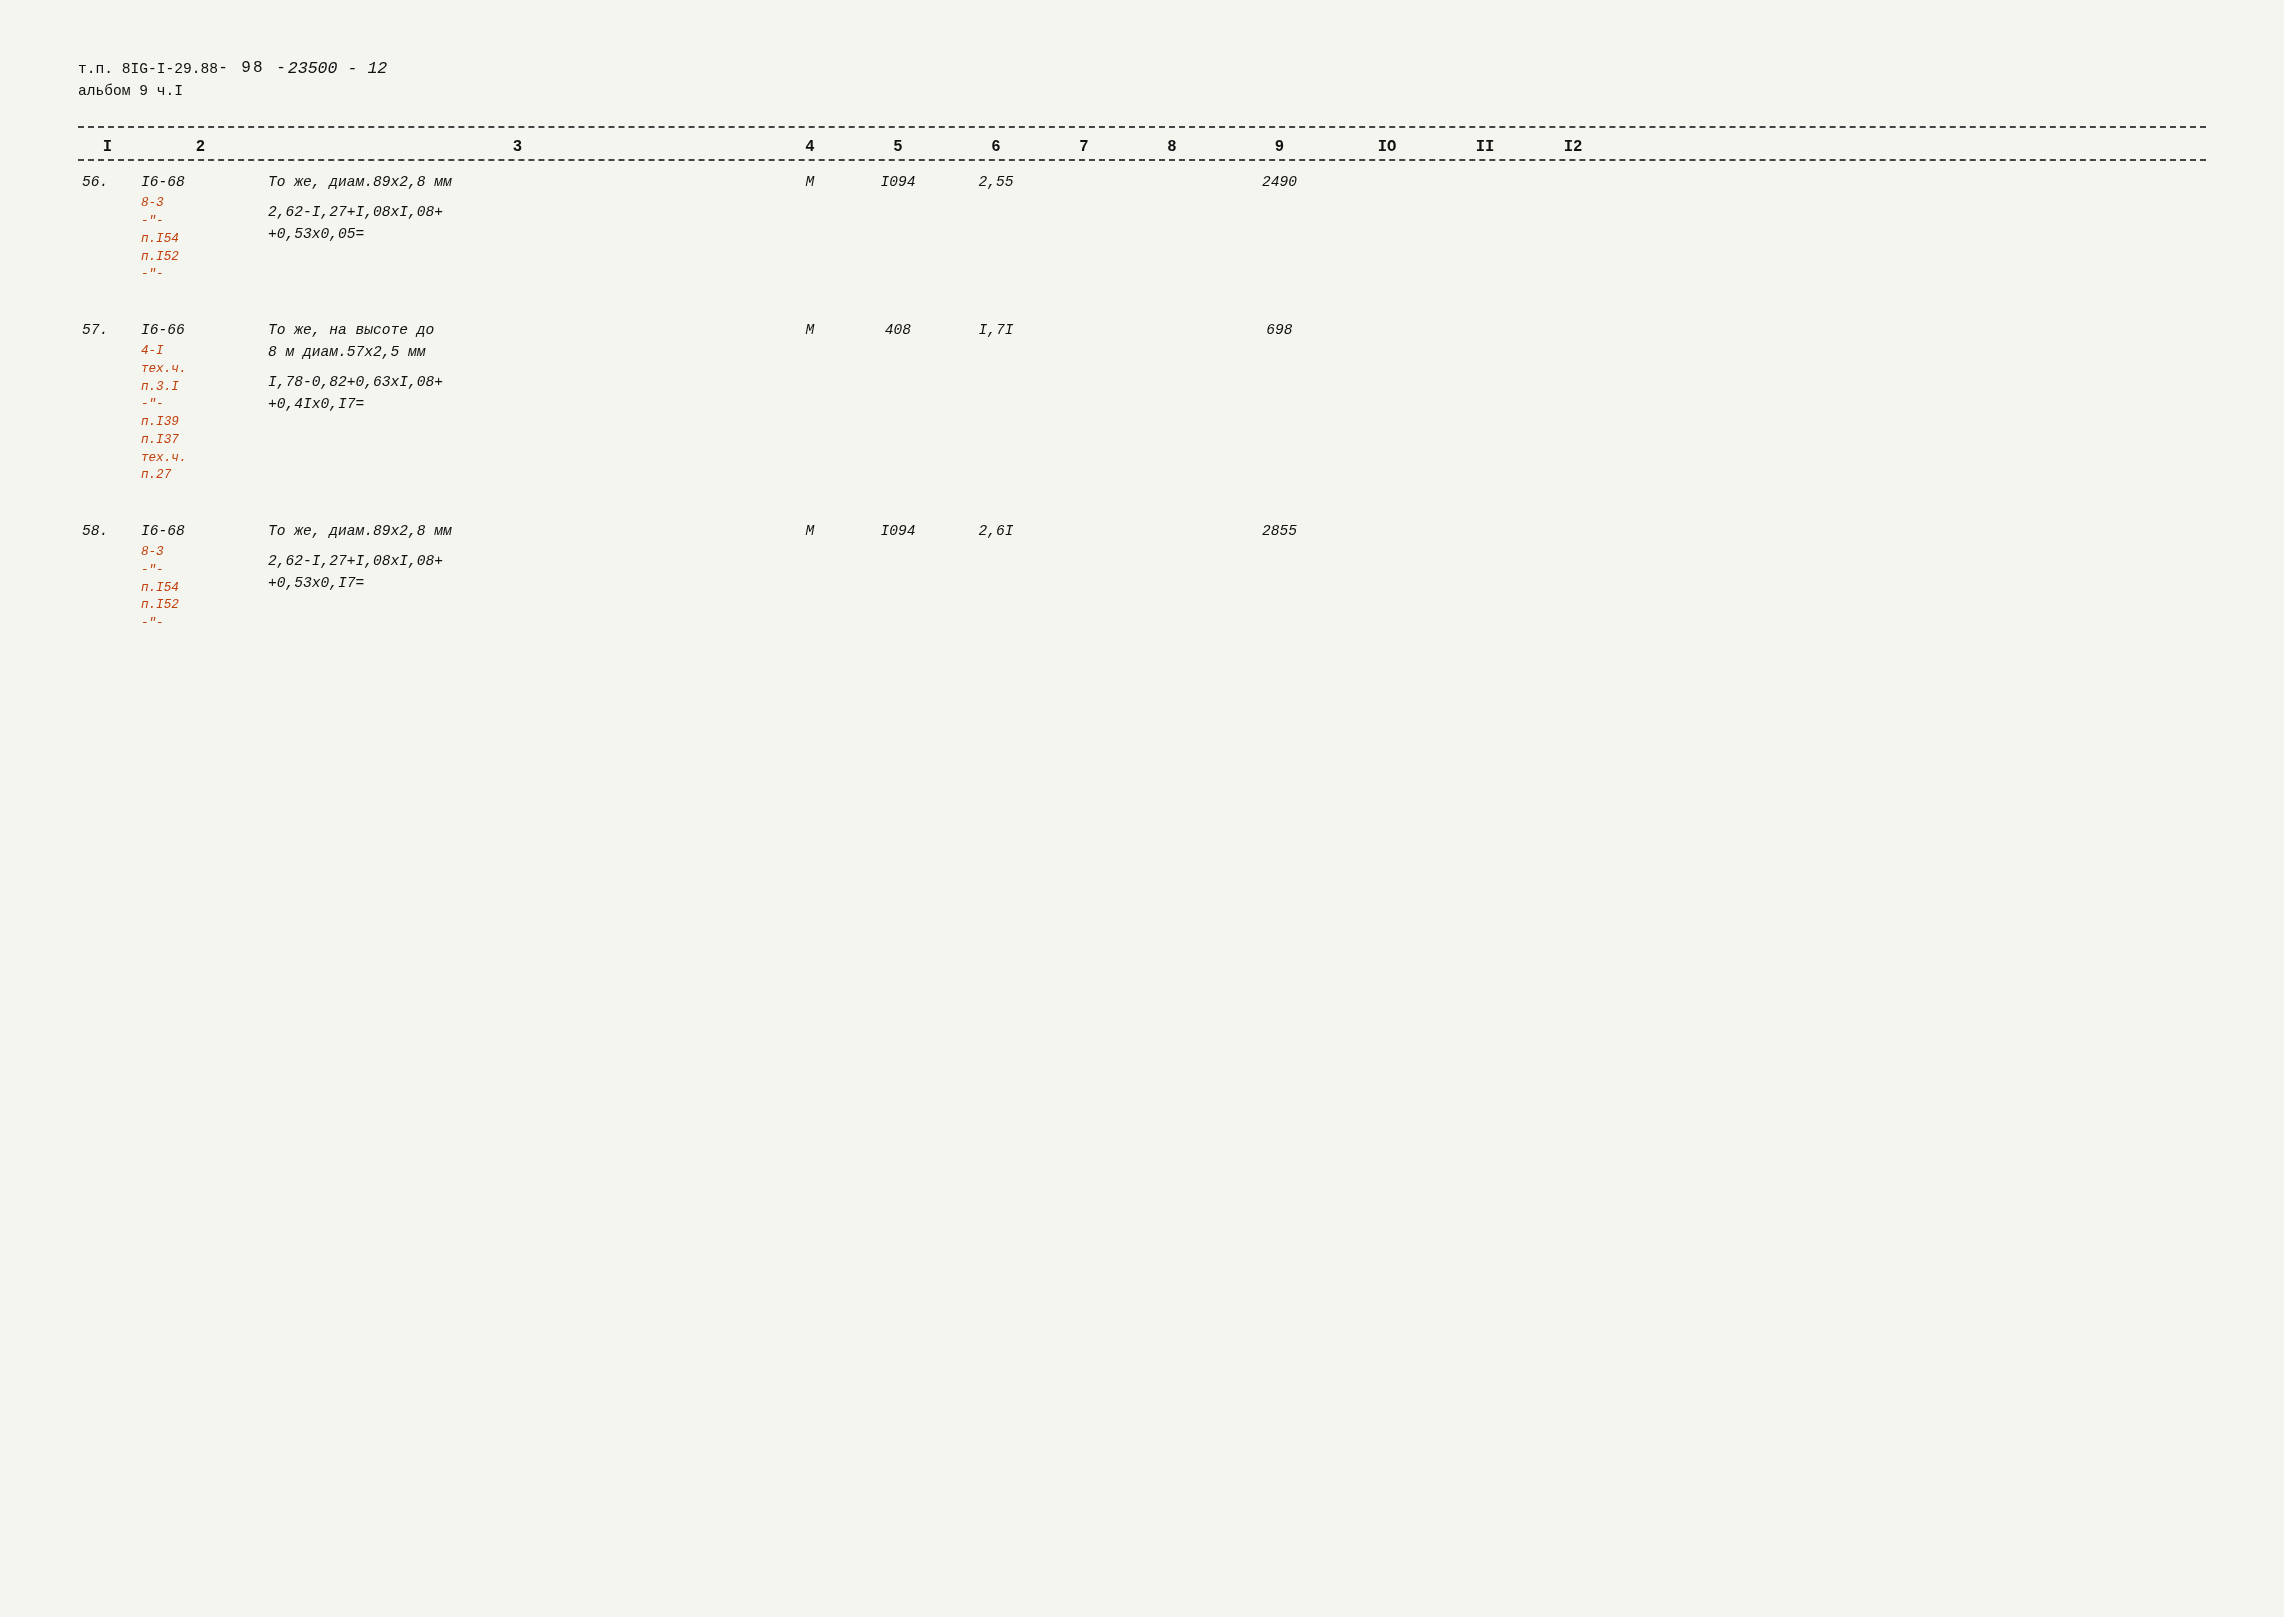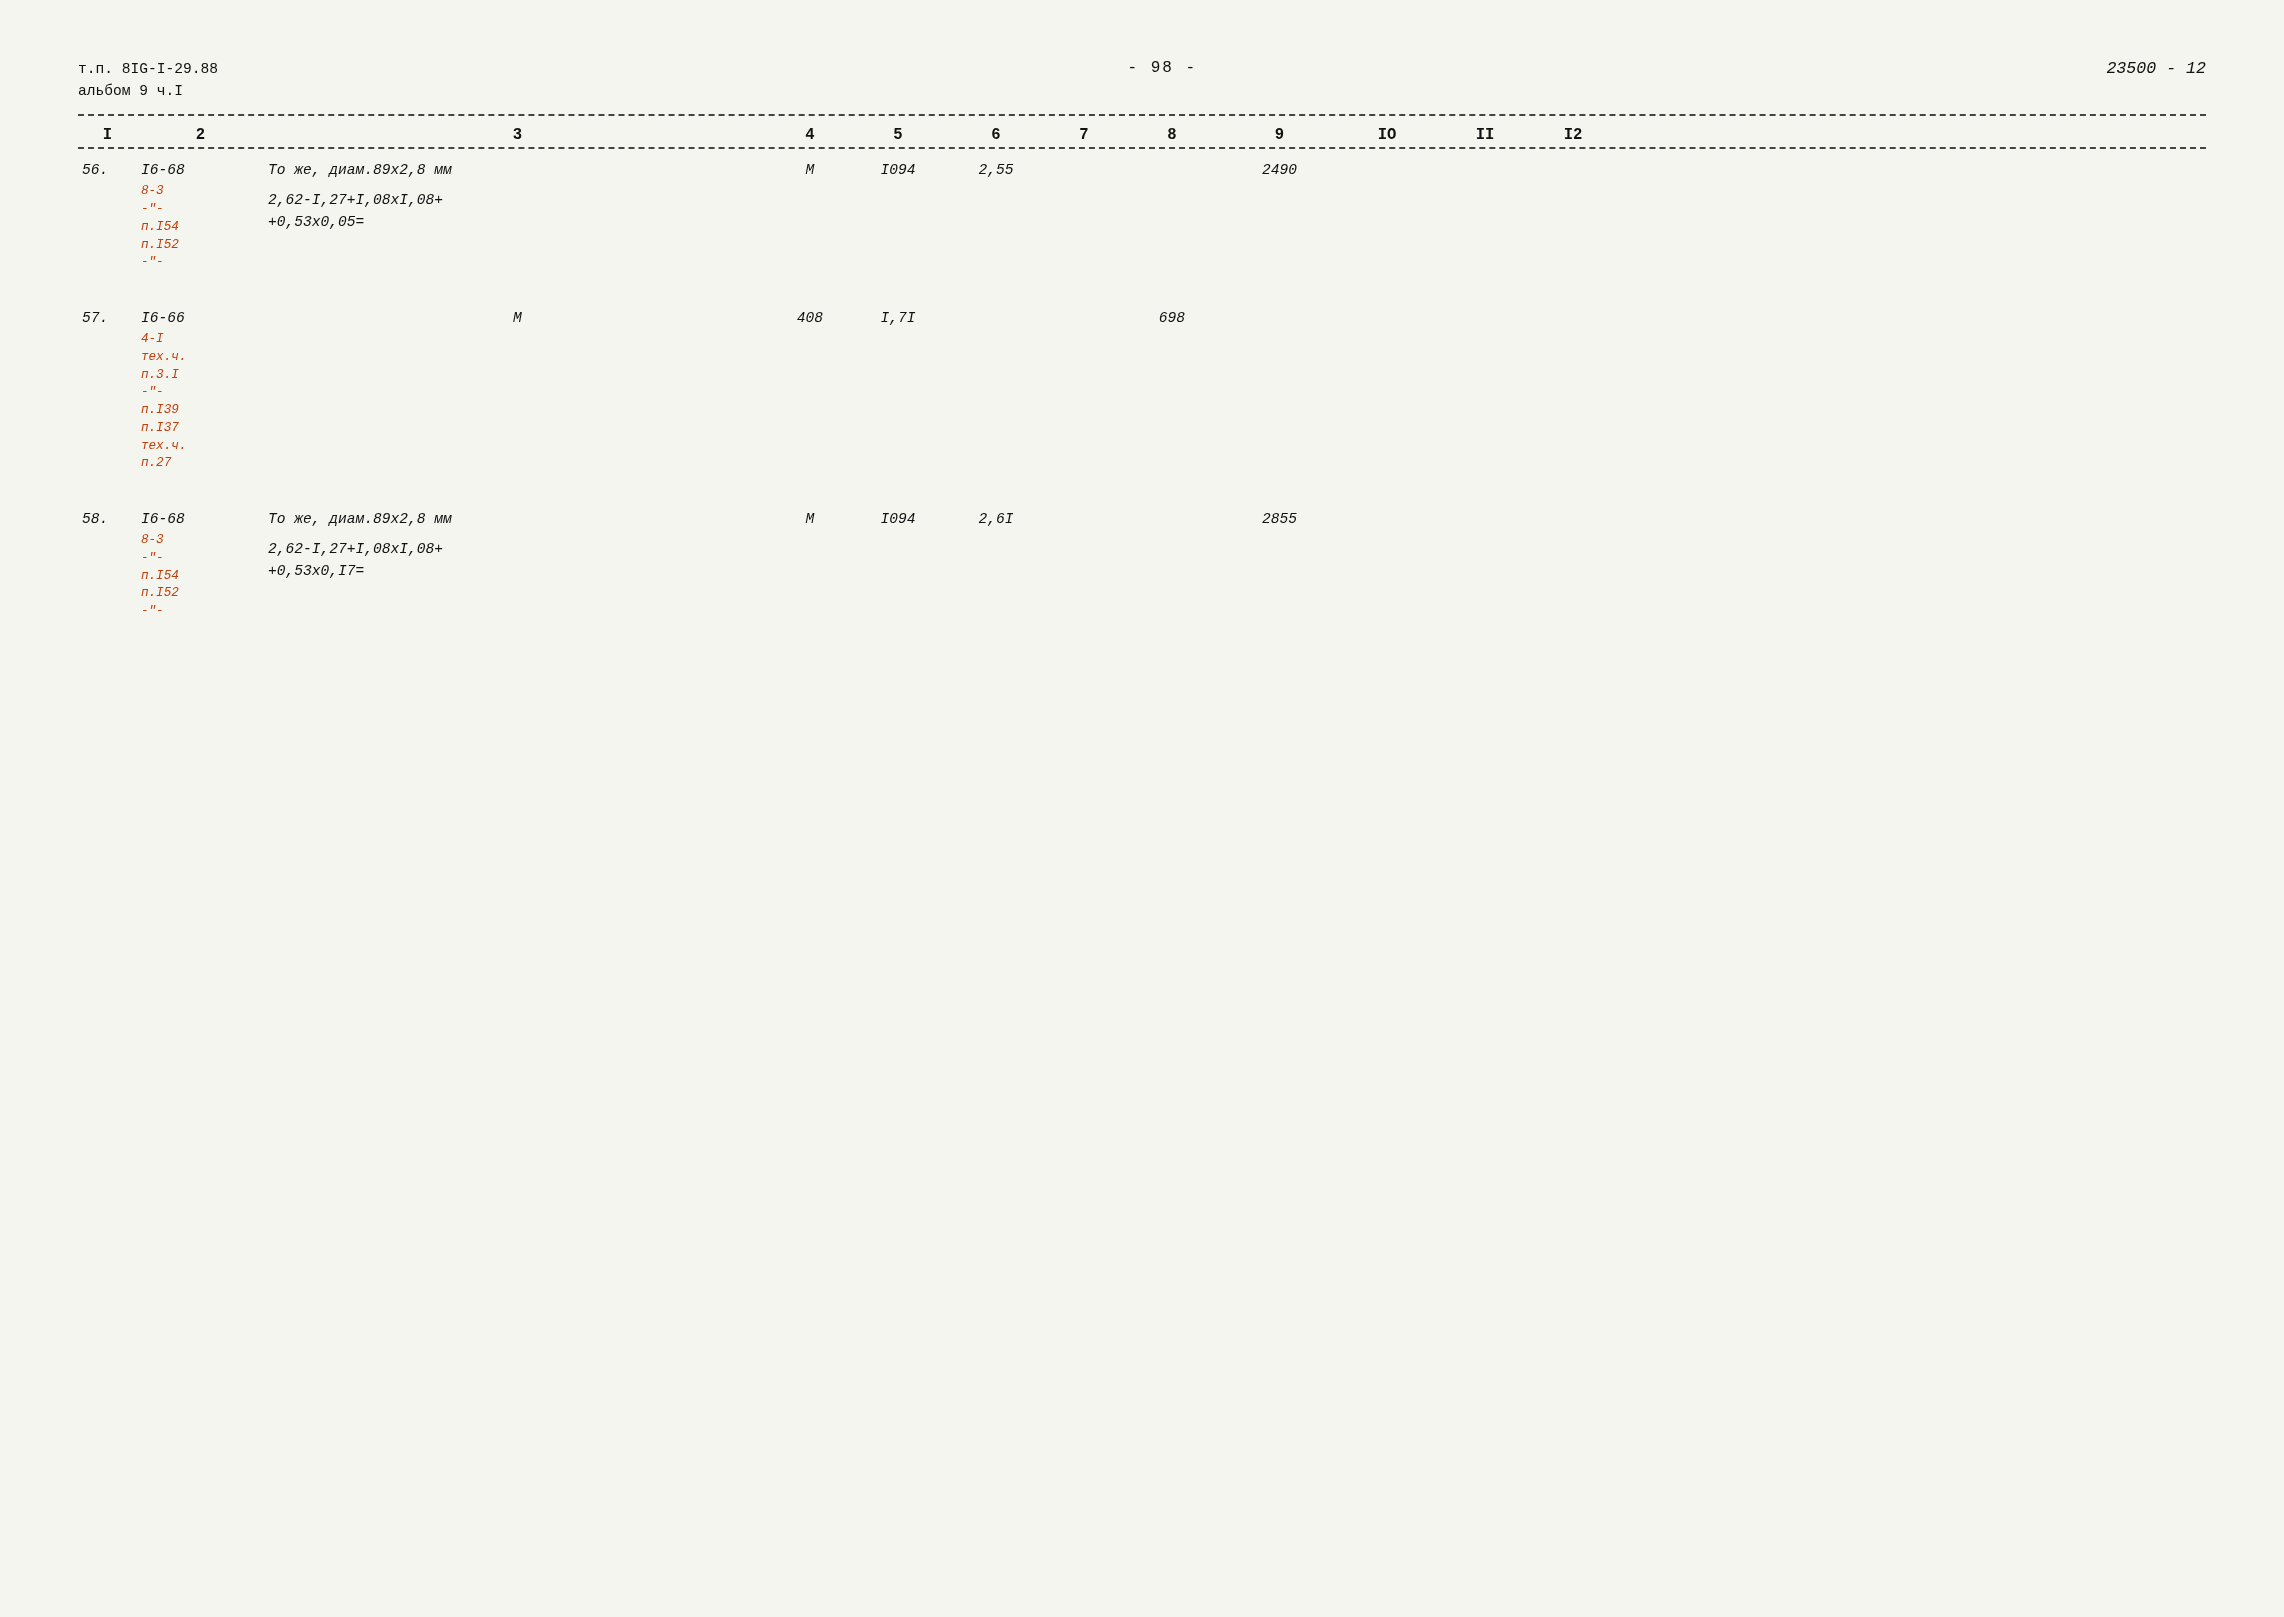--- a/index.html
+++ b/index.html
@@ -11,23 +11,22 @@
       background: #f5f5f0;
       font-family: 'Courier New', Courier, monospace;
       font-size: 14.6px;
       color: #111;
       width: 2284px;
       min-height: 1618px;
       padding: 59px 78px;
     }
     .header-line {
       display: flex;
-      justify-content: space-between;
       align-items: flex-start;
-      margin-bottom: 11px;
+      margin-bottom: 23px;
     }
     .header-left {
       font-size: 14.6px;
       line-height: 1.5;
     }
     .header-center {
       font-size: 16px;
       letter-spacing: 2px;
     }
     .header-right {
@@ -145,20 +144,26 @@
       <div>I6-66</div>
       <div class="sub-label">4-I</div>
       <div class="sub-label">тех.ч.</div>
       <div class="sub-label">п.3.I</div>
       <div class="sub-label">-"-</div>
       <div class="sub-label">п.I39</div>
       <div class="sub-label">п.I37</div>
       <div class="sub-label">тех.ч.</div>
       <div class="sub-label">п.27</div>
     </div>
+    <div class="cell">
+      <div>То же, на высоте до</div>
+      <div>8 м диам.57х2,5 мм</div>
+      <div style="margin-top:7.8px;">I,78-0,82+0,63xI,08+</div>
+      <div>+0,4Ix0,I7=</div>
+    </div>
     <div class="cell cell-center">М</div>
     <div class="cell cell-center">408</div>
     <div class="cell cell-center">I,7I</div>
     <div class="cell"></div>
     <div class="cell"></div>
     <div class="cell cell-center">698</div>
     <div class="cell"></div>
     <div class="cell"></div>
     <div class="cell"></div>
   </div>

